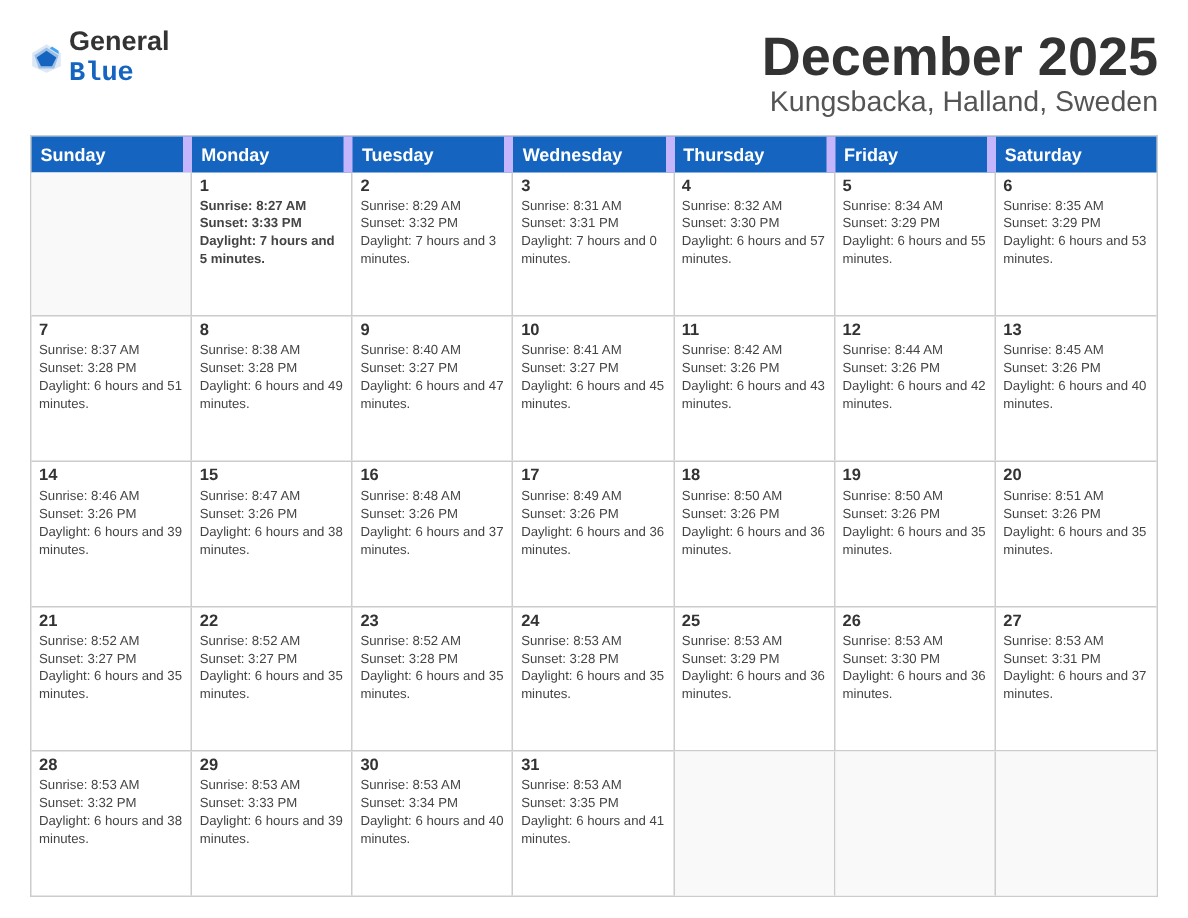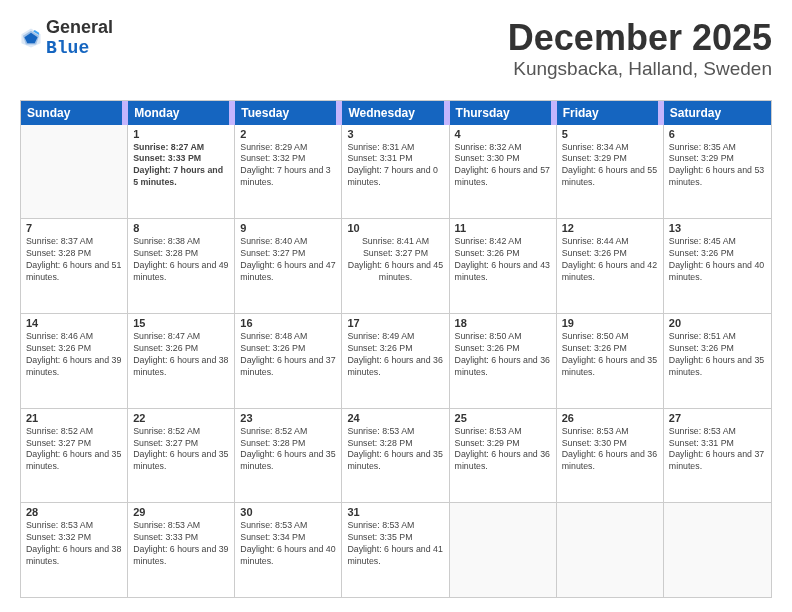--- a/index.html
+++ b/index.html
@@ -14,21 +14,21 @@
       width: 792px;
       height: 612px;
       padding: 18px 20px 14px 20px;
       display: flex;
       flex-direction: column;
     }
     .header {
       display: flex;
       justify-content: space-between;
       align-items: flex-start;
-      margin-bottom: 20px;
+      margin-bottom: 10px;
     }
     .logo {
       display: flex;
       align-items: center;
       gap: 4px;
     }
     .logo-text {
       font-size: 18px;
       font-weight: bold;
       line-height: 1.1;
@@ -194,21 +194,21 @@
 Daylight: 6 hours and 49 minutes.</div>
           </div>
           <div class="cal-cell">
             <div class="day-num">9</div>
             <div class="cell-info" style="white-space: pre-line;">Sunrise: 8:40 AM
 Sunset: 3:27 PM
 Daylight: 6 hours and 47 minutes.</div>
           </div>
           <div class="cal-cell">
             <div class="day-num">10</div>
-            <div class="cell-info" style="white-space: pre-line; text-align: center;">Sunrise: 8:41 AM
+            <div class="cell-info" style="white-space: pre-line;">Sunrise: 8:41 AM
 Sunset: 3:27 PM
 Daylight: 6 hours and 45 minutes.</div>
           </div>
           <div class="cal-cell">
             <div class="day-num">11</div>
             <div class="cell-info" style="white-space: pre-line;">Sunrise: 8:42 AM
 Sunset: 3:26 PM
 Daylight: 6 hours and 43 minutes.</div>
           </div>
           <div class="cal-cell">

